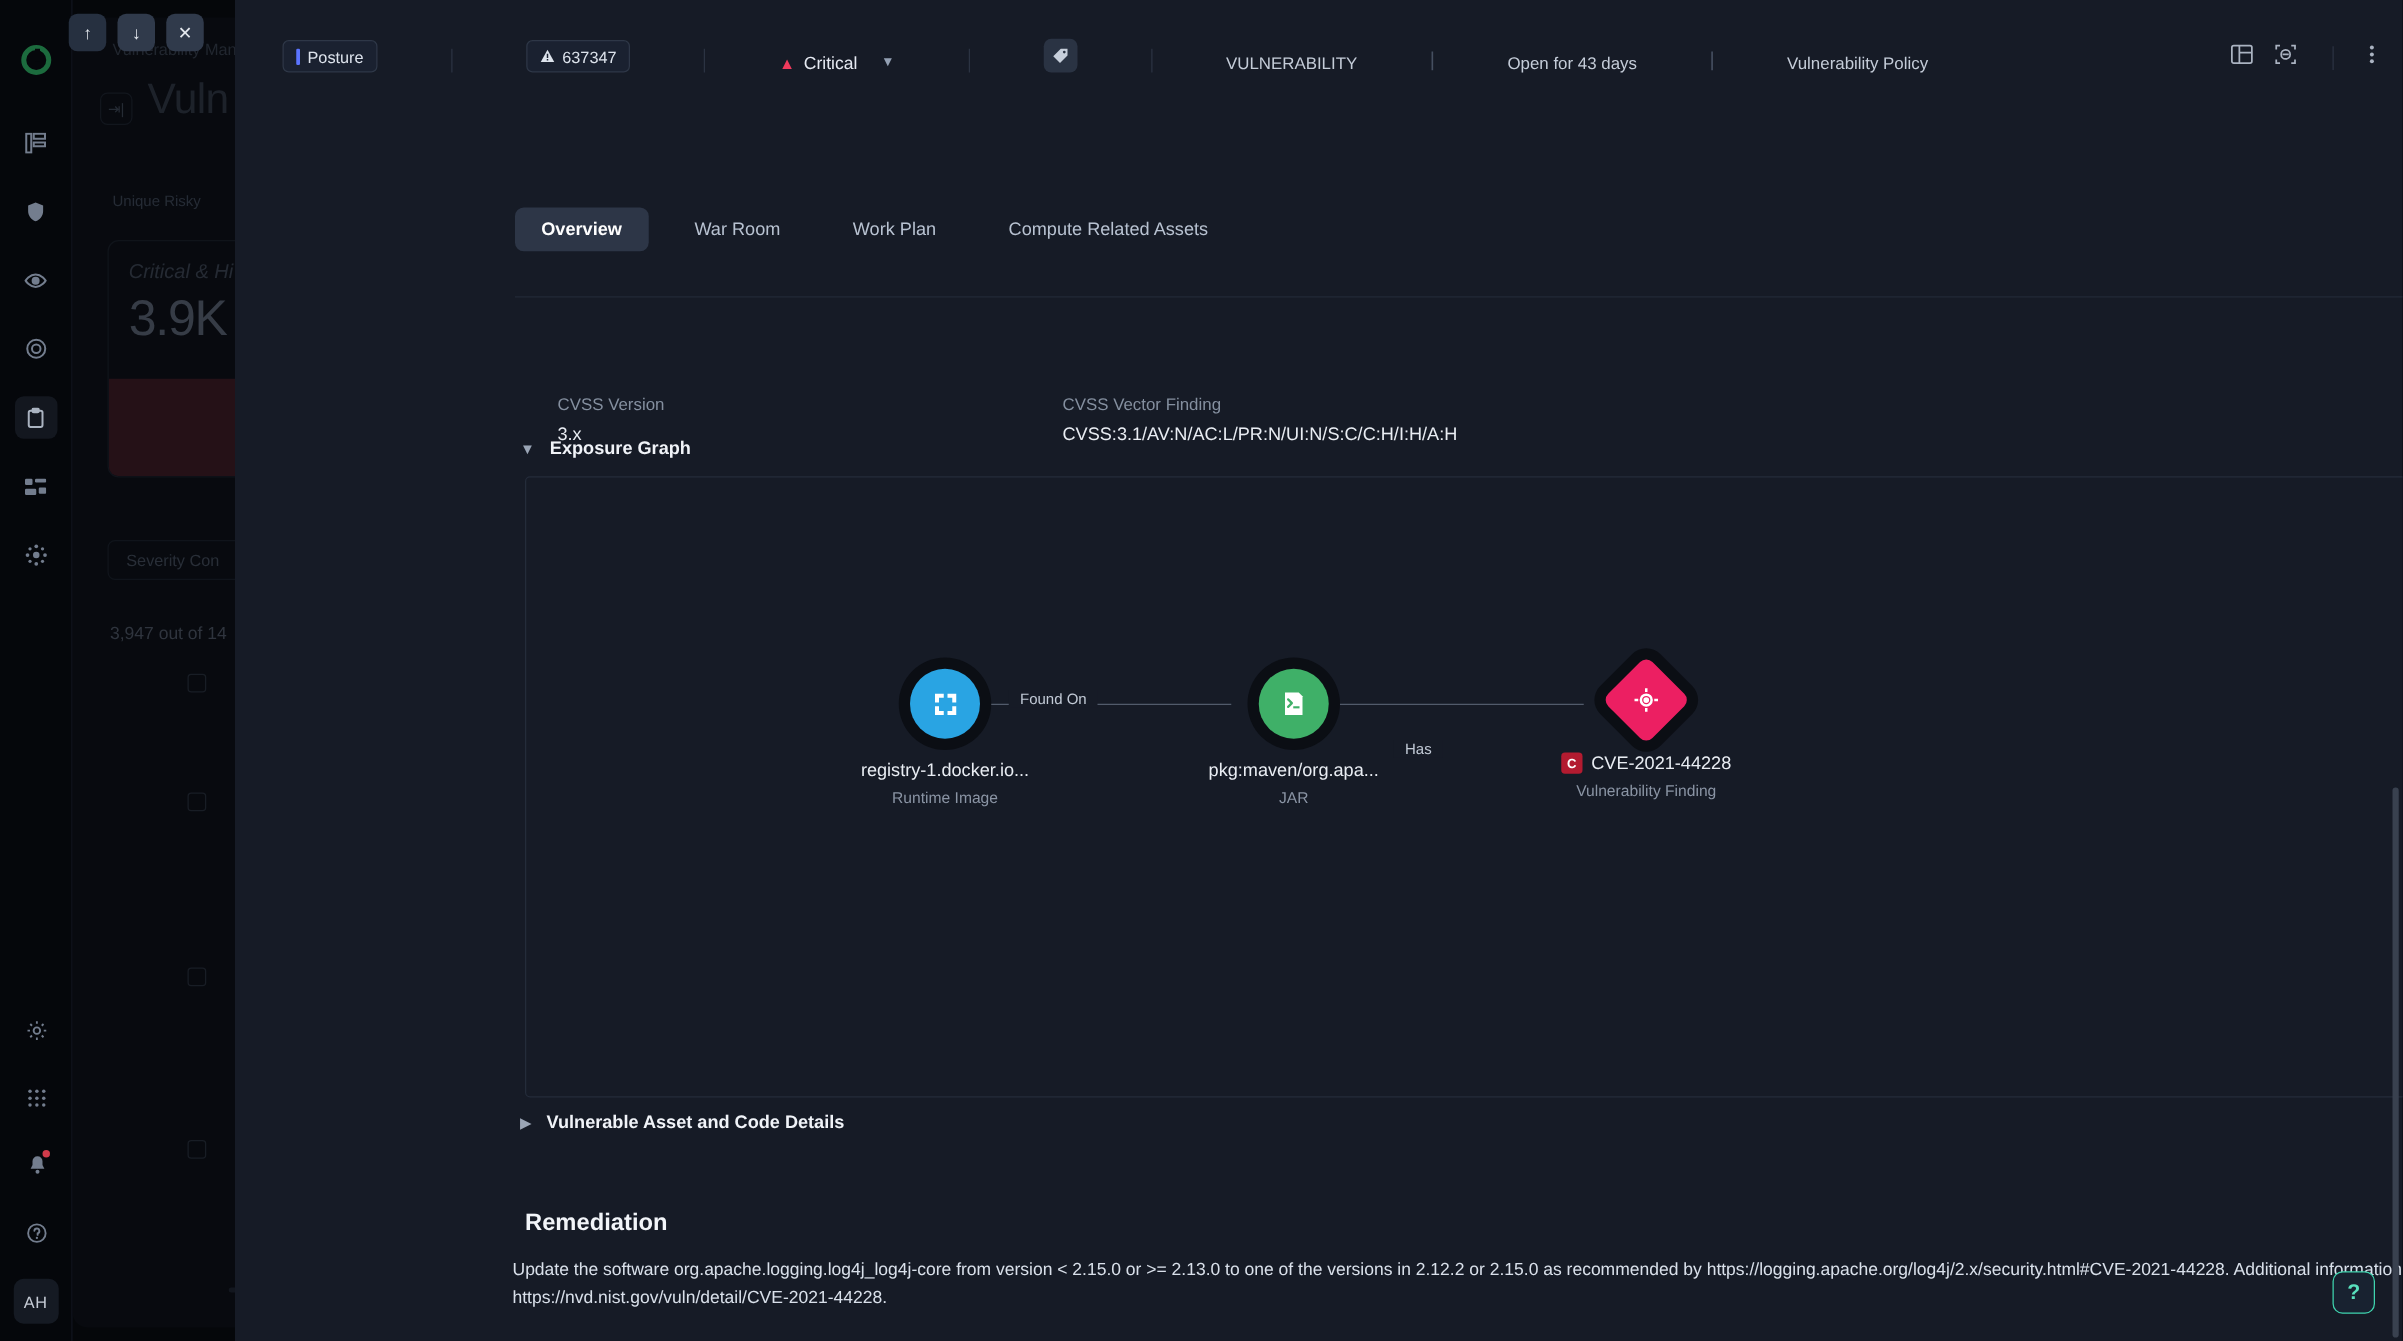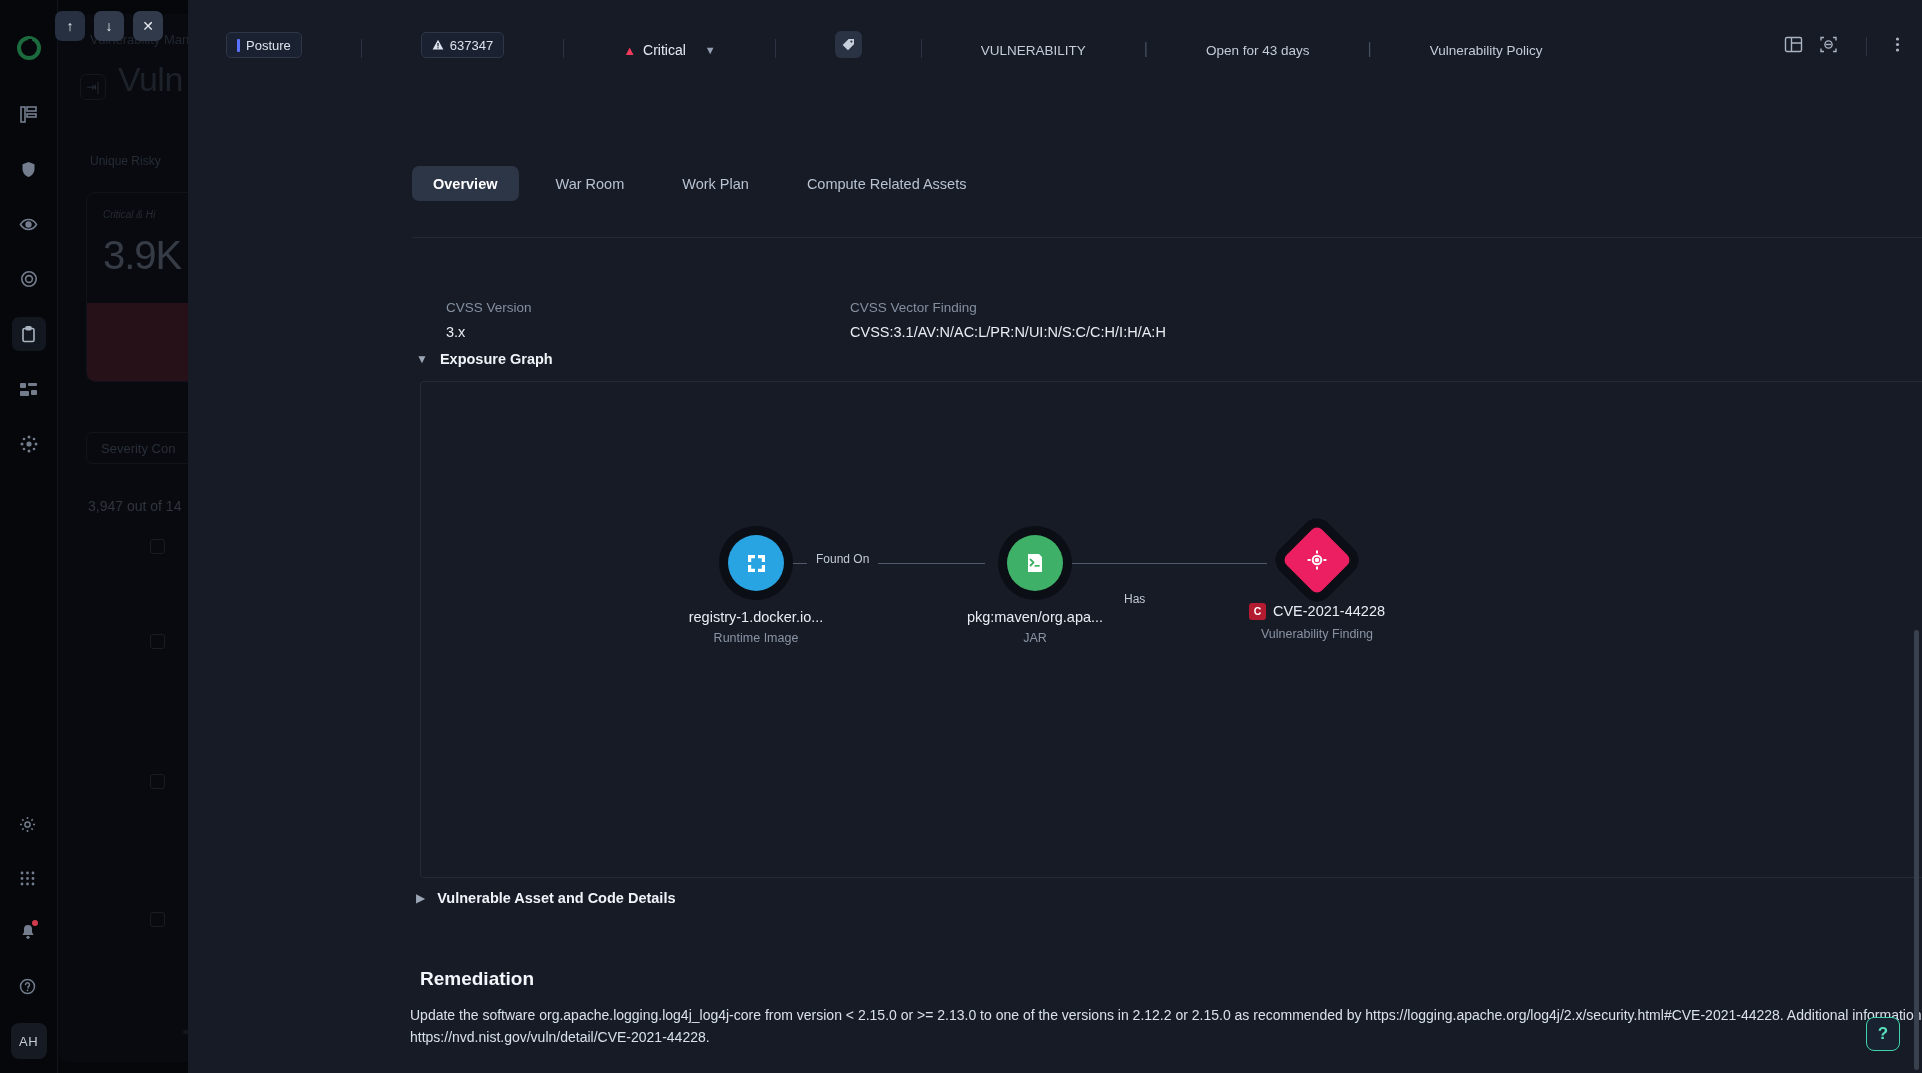--- a/index.html
+++ b/index.html
@@ -13,21 +13,21 @@
   
   .backdrop { position: absolute; inset: 0; background: #05070a; }
 
   .rail {
     position: absolute; left: 0; top: 0; width: 58px; height: 1073px;
     background: #05070b; border-right: 1px solid #11151e;
     display: flex; flex-direction: column; align-items: center;
   }
   .rail-logo { margin-top: 35px; width: 26px; height: 26px; }
   .rail-top { margin-top: 36px; display: flex; flex-direction: column; gap: 21px; align-items: center; }
-  .rail-bottom { position: absolute; bottom: 14px; display: flex; flex-direction: column; gap: 20px; align-items: flex-start; }
+  .rail-bottom { position: absolute; bottom: 14px; display: flex; flex-direction: column; gap: 20px; align-items: flex-end; }
   .rail-ico {
     width: 34px; height: 34px; border-radius: 7px;
     display: flex; align-items: center; justify-content: center;
     color: #737d8e; position: relative;
   }
   .rail-ico.active { background: #13171f; color: #aab3c0; }
   .rail-ico svg { display: block; }
   .dot-badge {
     position: absolute; top: 5px; right: 7px; width: 6px; height: 6px;
     border-radius: 50%; background: #d13b4b;
@@ -48,21 +48,21 @@
     position: absolute; left: 22px; top: 60px; width: 26px; height: 26px;
     border: 1px solid #1b202a; border-radius: 6px; color: #39414e;
     display: flex; align-items: center; justify-content: center; font-size: 12px;
   }
   .bg-title { position: absolute; left: 60px; top: 46px; font-size: 34px; color: #2d333f; letter-spacing: -.5px; }
   .bg-sub { position: absolute; left: 32px; top: 140px; font-size: 12px; color: #3a4250; }
   .bg-card {
     position: absolute; left: 28px; top: 178px; width: 165px; height: 190px;
     border: 1px solid #171c25; border-radius: 9px; overflow: hidden;
   }
-  .bg-card-title { position: absolute; left: 16px; top: 16px; font-size: 10px; color: #39404d; white-space: nowrap; font-style: italic; }
+  .bg-card-title { position: absolute; left: 16px; top: 16px; font-size: 16px; color: #39404d; white-space: nowrap; font-style: italic; }
   .bg-card-num { position: absolute; left: 16px; top: 40px; font-size: 40px; color: #555d6b; letter-spacing: -1px; }
   .bg-card-bar { position: absolute; left: 0; bottom: 0; width: 100%; height: 78px; background: #3a1820; }
   .bg-sevchip {
     position: absolute; left: 28px; top: 418px; width: 150px; height: 32px;
     border: 1px solid #181d26; border-radius: 6px; color: #3f4754; font-size: 13px;
     display: flex; align-items: center; padding-left: 14px;
   }
   .bg-count { position: absolute; left: 30px; top: 484px; font-size: 14px; color: #4a515e; }
   .bg-rowlbl { position: absolute; left: 148px; font-size: 13px; color: #4a515e; }
   .bg-chk {
@@ -116,21 +116,21 @@
 
   .tabs { position: absolute; left: 224px; top: 166px; display: flex; gap: 16px; }
   .tab {
     height: 35px; padding: 0 21px; border-radius: 7px;
     display: flex; align-items: center; font-size: 14.5px; color: #b8c2d1;
   }
   .tab.active { background: #2d3647; color: #ffffff; font-weight: bold; }
 
   .divider { position: absolute; left: 224px; top: 237px; width: 1651px; height: 1px; background: #222a37; }
 
-  .meta { position: absolute; left: 258px; top: 300px; display: flex; }
+  .meta { position: absolute; left: 258px; top: 316px; display: flex; }
   .meta-col { width: 404px; }
   .meta-label { font-size: 13.5px; color: #848f9f; margin-bottom: 9px; }
   .meta-value { font-size: 14.5px; color: #e9edf3; }
 
   .section-head {
     position: absolute; display: flex; align-items: center; gap: 12px;
     font-size: 14.5px; color: #f0f3f8; font-weight: bold;
   }
   .section-head .arrow { color: #9aa5b5; font-size: 12px; font-weight: normal; }
   #exposure-head { left: 228px; top: 351px; }

